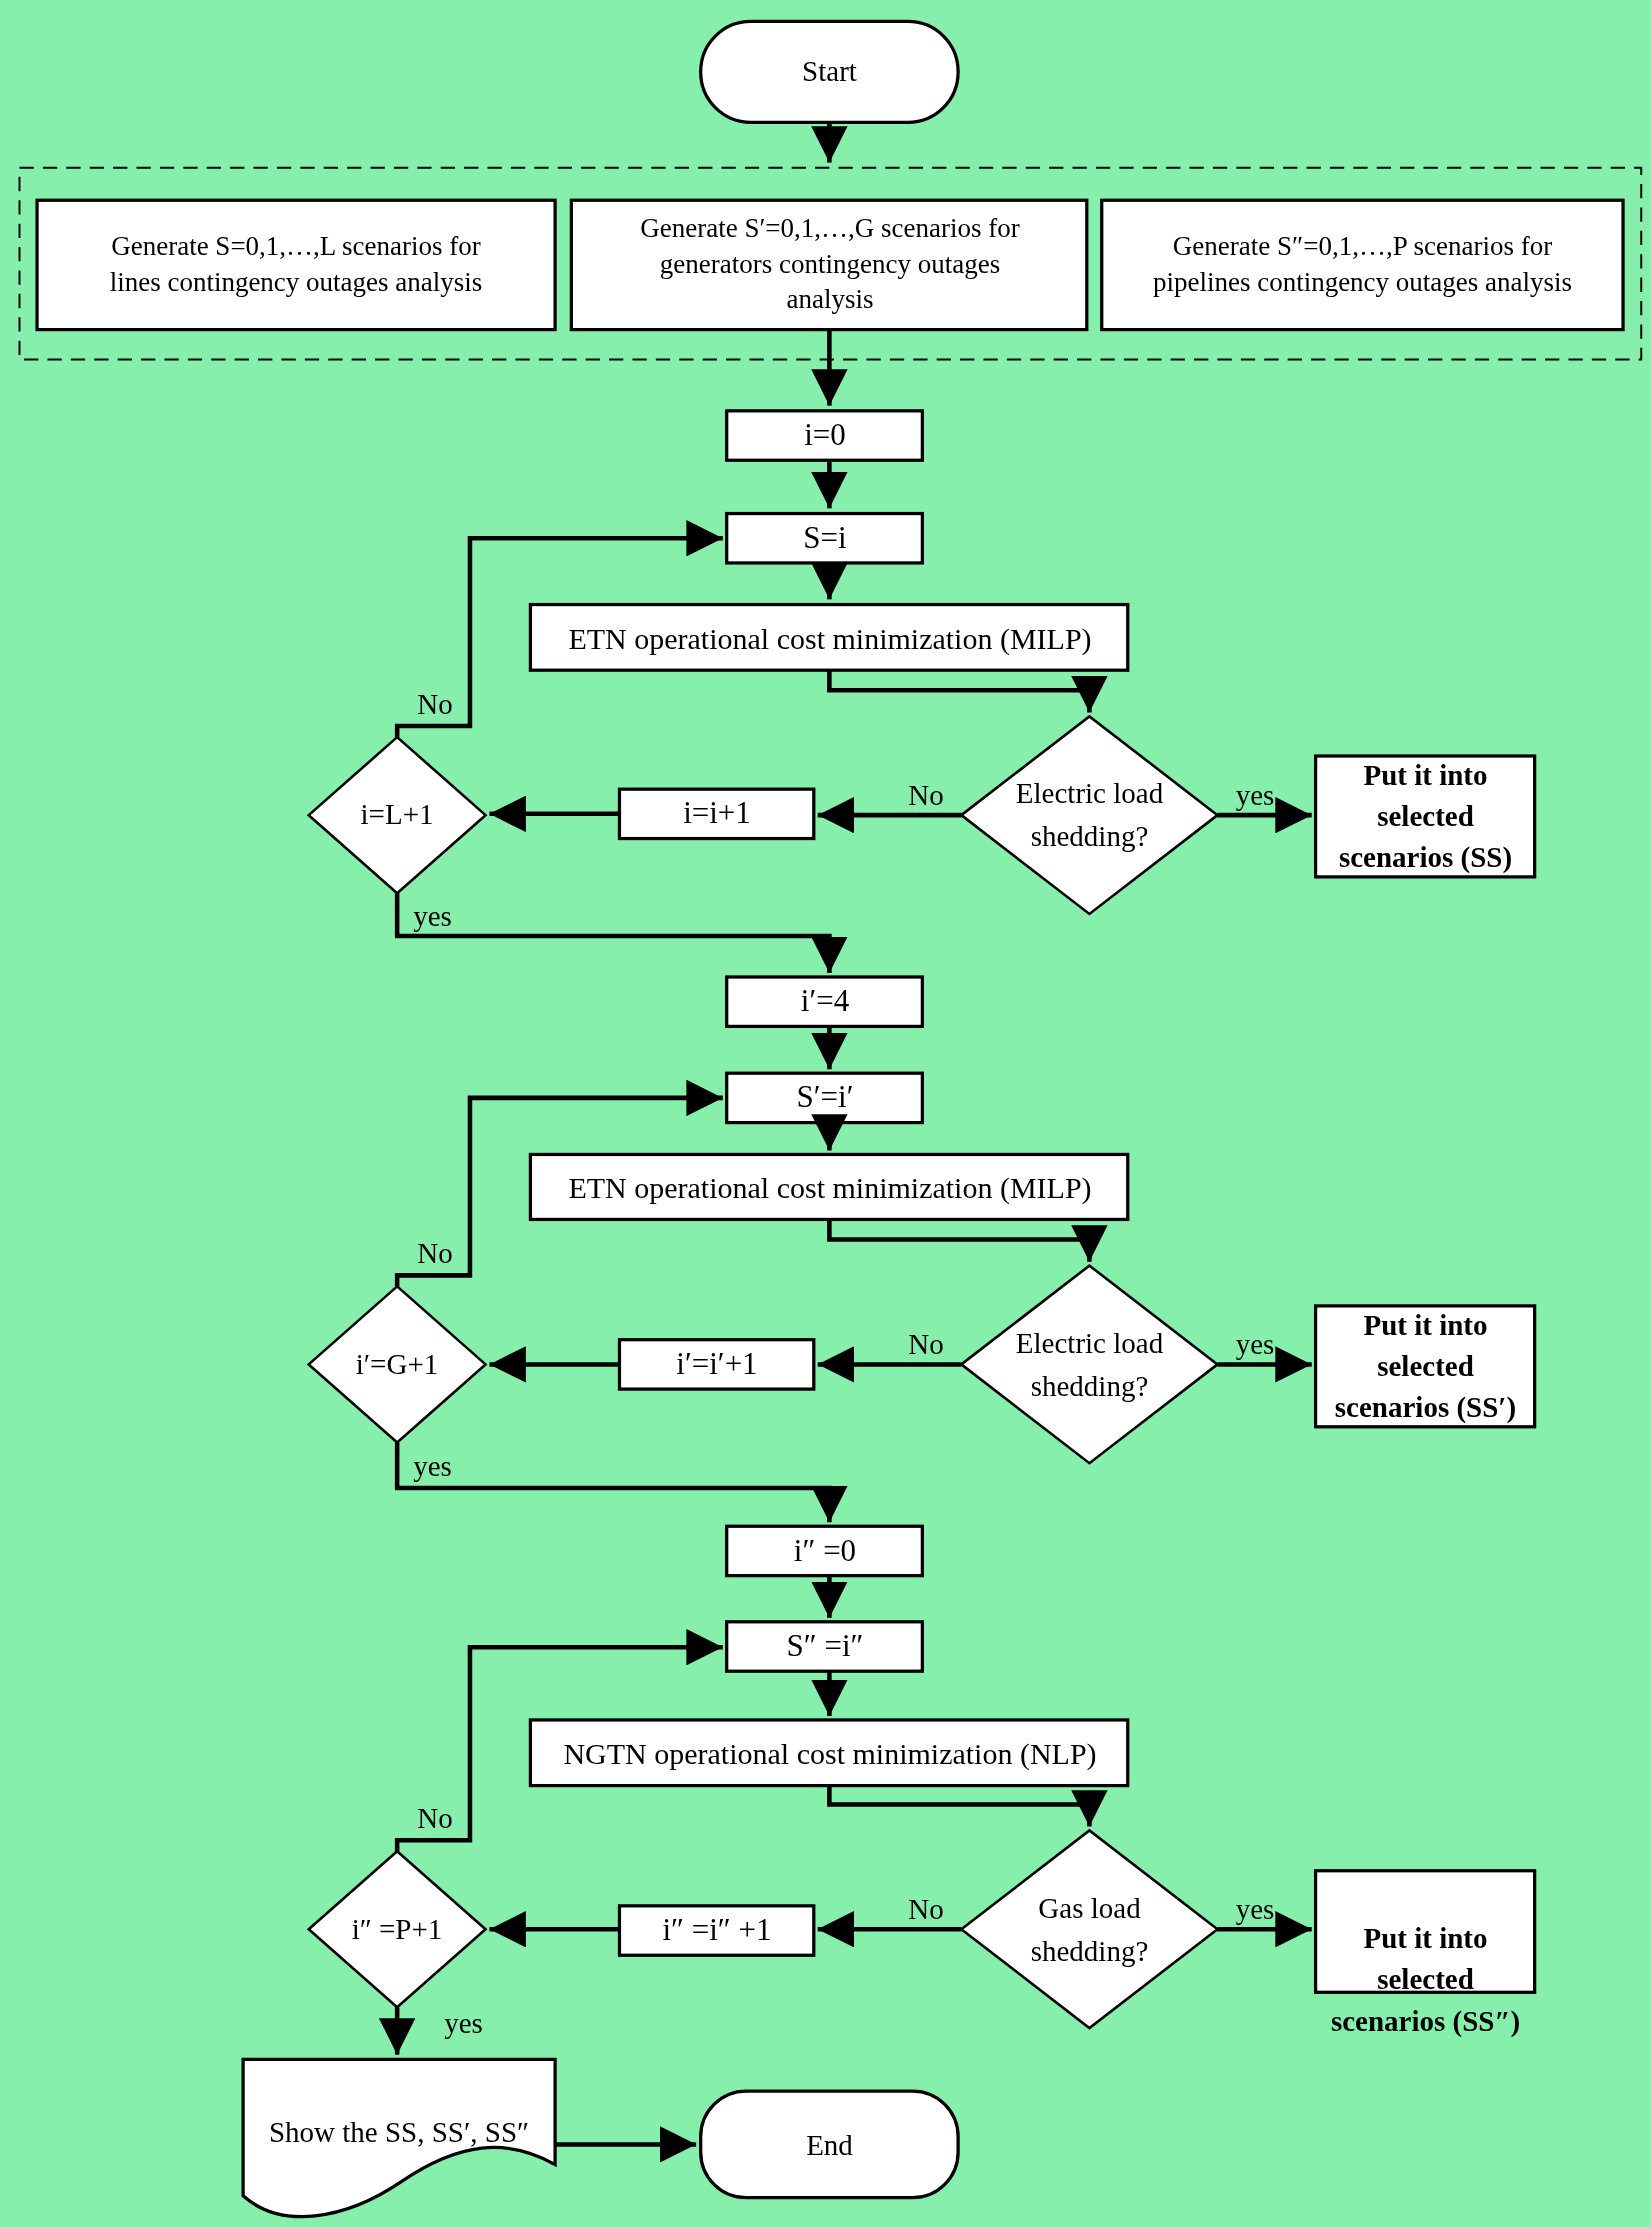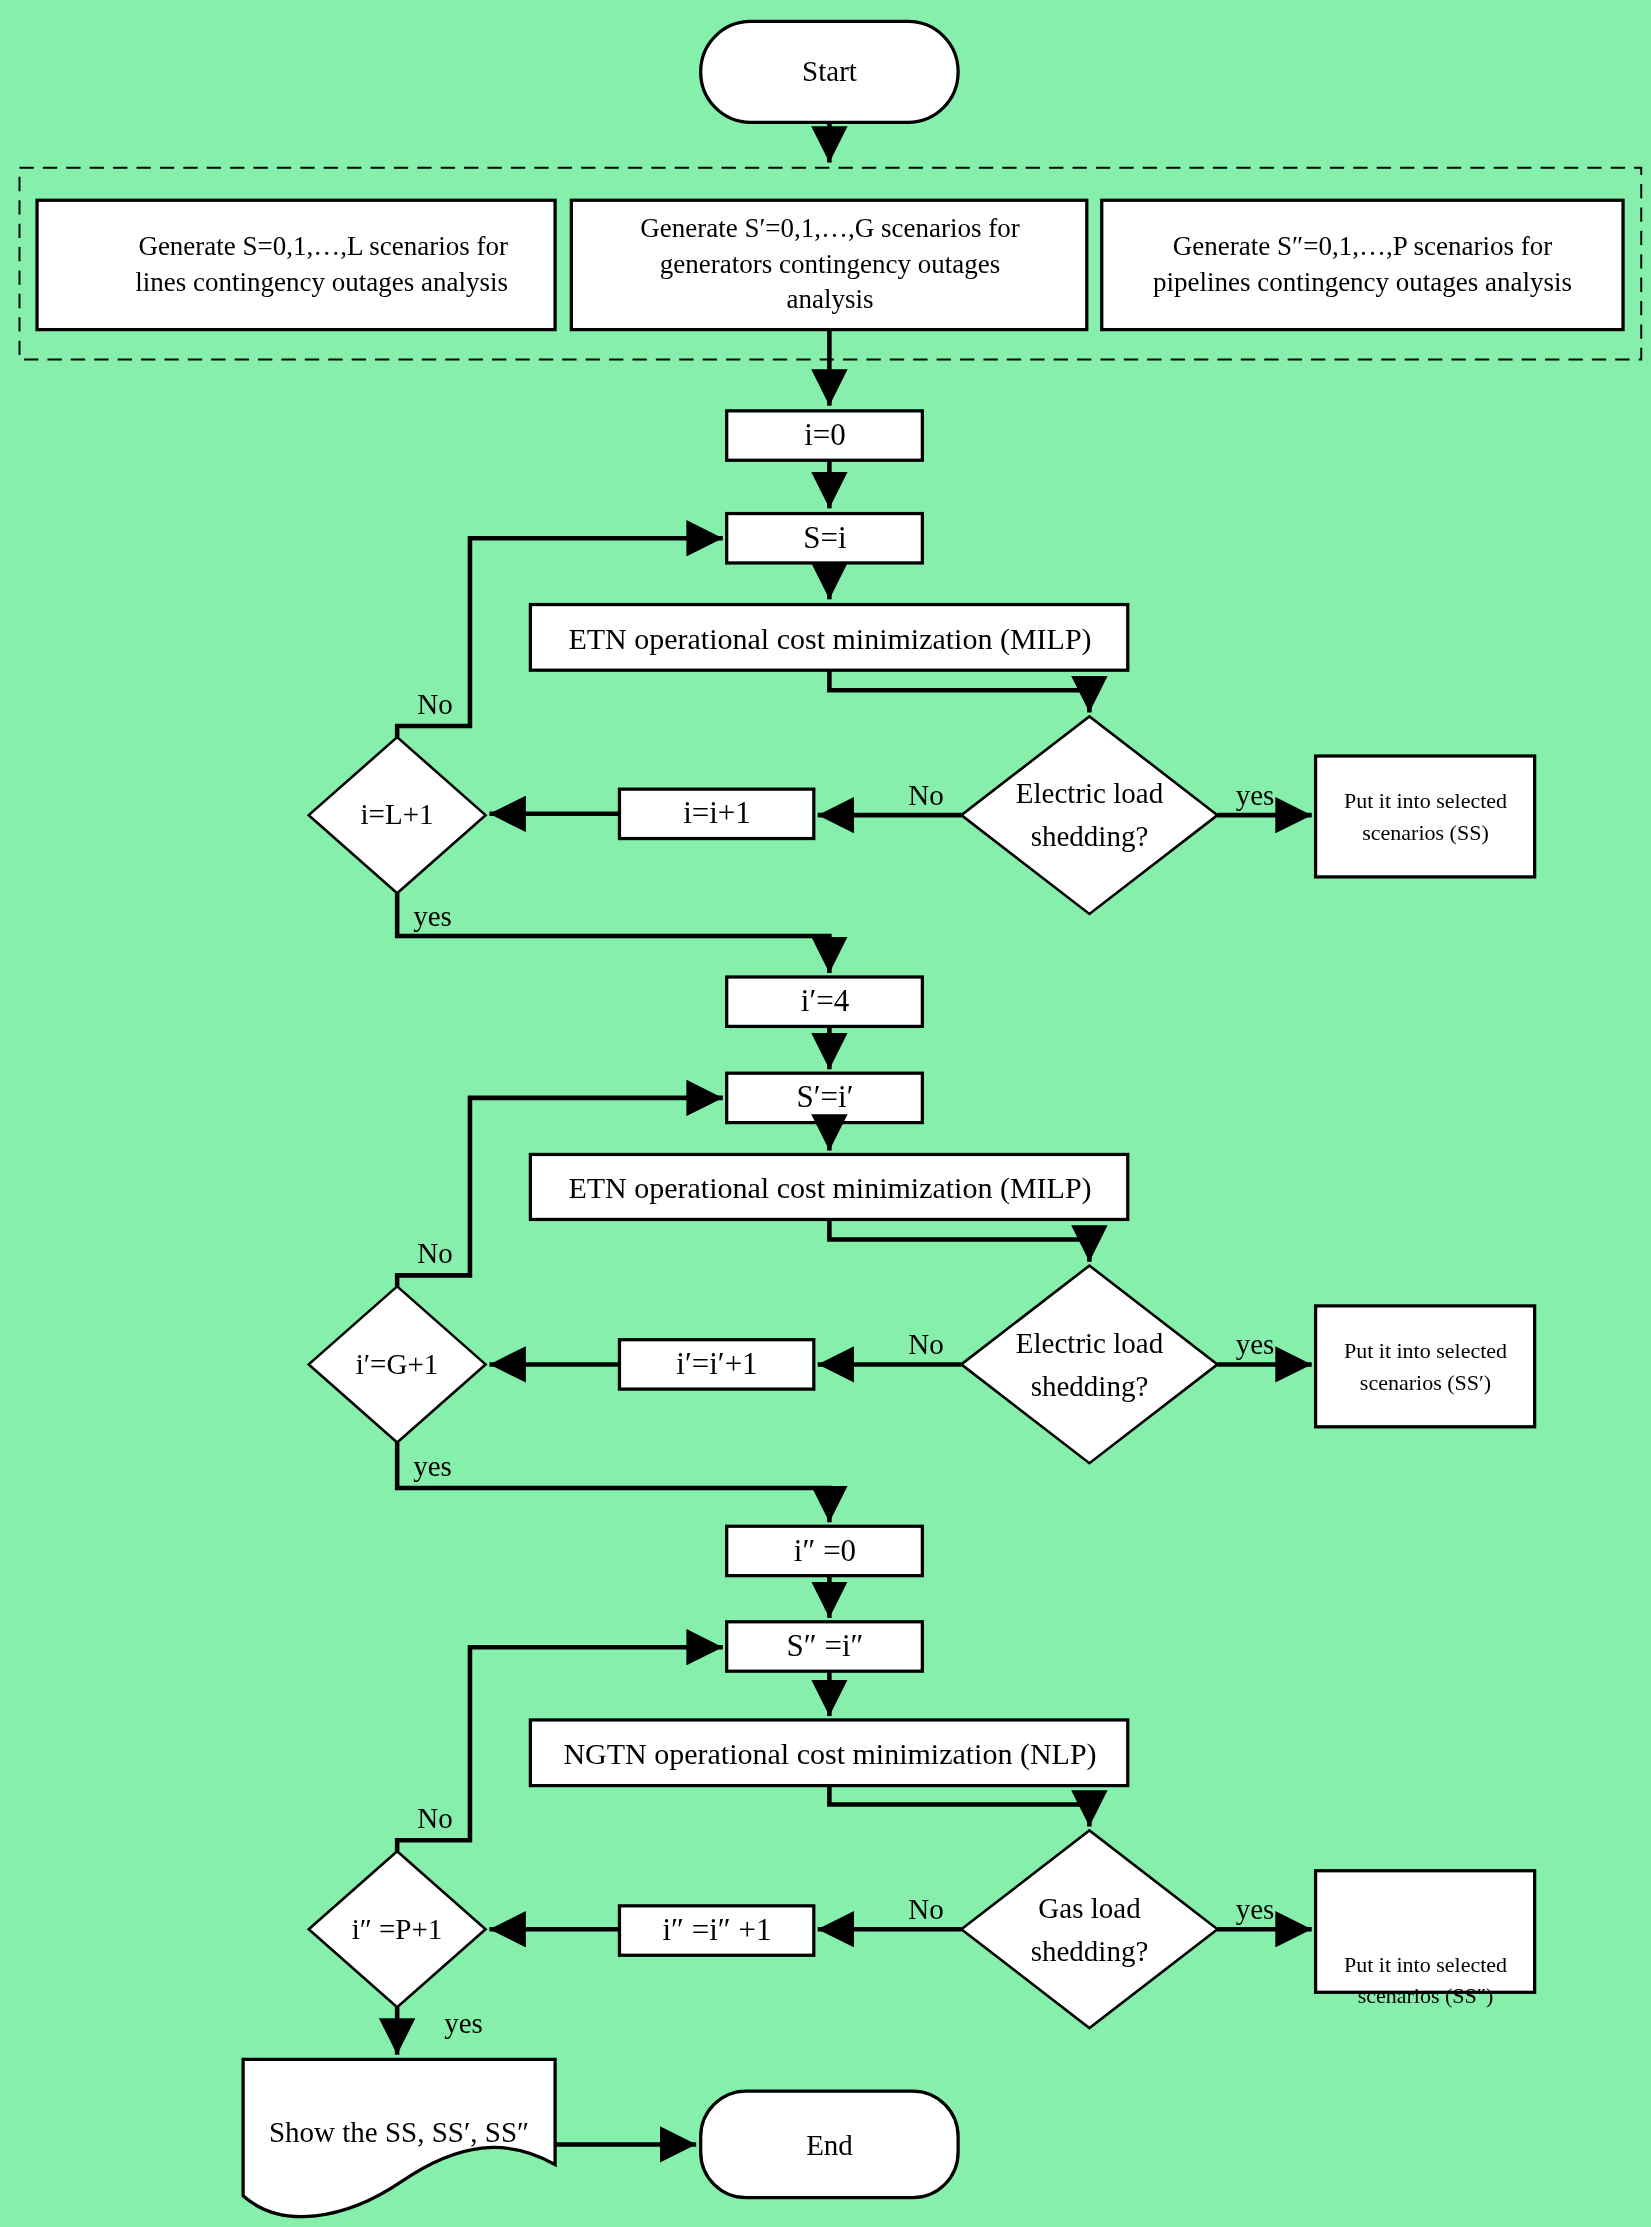--- a/index.html
+++ b/index.html
@@ -7,21 +7,21 @@
   .canvas svg{position:absolute;left:0;top:0;}
   .txt{
     position:absolute;display:flex;align-items:center;justify-content:center;
     text-align:center;font-family:"Liberation Serif","DejaVu Serif",serif;color:#000;
     line-height:1.3;box-sizing:border-box;
   }
   .t-small{font-size:31px;}
   .t-gen{font-size:27px;line-height:1.32;}
   .t-solve{font-size:30px;}
   .t-dec{font-size:29px;line-height:1.5;}
-  .t-ss{font-size:22px;line-height:1.42;}
+  .t-ss{font-size:29px;line-height:1.42;font-weight:bold;}
   .t-term{font-size:29px;}
   .t-branch{font-size:29px;font-family:Liberation Serif, serif;}
   .t-doc{font-size:29px;}
 </style>
 </head>
 <body>
 
 <div class="canvas">
 
   <svg width="1651" height="2227" viewBox="0 0 2540 3426">
@@ -94,21 +94,21 @@
     <path d="M1479,2968 H1258" stroke="#000" stroke-width="7" fill="none" marker-end="url(#arr)"></path>
     <path d="M953,2968 H753" stroke="#000" stroke-width="7" fill="none" marker-end="url(#arr)"></path>
     <path d="M611,2848 V2831 H723 V2534 H1112" stroke="#000" stroke-width="7" fill="none" marker-end="url(#arr)"></path>
     <path d="M611,3088 V3161" stroke="#000" stroke-width="7" fill="none" marker-end="url(#arr)"></path>
 
     <path d="M854,3299 H1071" stroke="#000" stroke-width="7" fill="none" marker-end="url(#arr)"></path>
   </svg>
 
   <div class="txt t-term" style="left:701px;top:21.5px;width:257px;height:101px;">Start</div>
 
-  <div class="txt t-gen" style="left:37px;top:200px;width:518px;height:129px;padding:0 47px;text-align:right;">Generate S=0,1,…,L scenarios for lines contingency outages analysis</div>
+  <div class="txt t-gen" style="left:37px;top:200px;width:518px;height:129px;padding:0 47px;">Generate S=0,1,…,L scenarios for lines contingency outages analysis</div>
   <div class="txt t-gen" style="left:572px;top:200px;width:516px;height:129px;padding:0 55px;">Generate S′=0,1,…,G scenarios for generators contingency outages analysis</div>
   <div class="txt t-gen" style="left:1102px;top:200px;width:521px;height:129px;padding:0 31px;">Generate S″=0,1,…,P scenarios for pipelines contingency outages analysis</div>
 
   <div class="txt t-small" style="left:727px;top:411px;width:196px;height:49px;border-radius:22px;">i=0</div>
   <div class="txt t-small" style="left:727px;top:514px;width:196px;height:49px;">S=i</div>
   <div class="txt t-solve" style="left:531px;top:605px;width:598px;height:66px;">ETN operational cost minimization (MILP)</div>
   <div class="txt t-dec" style="left:995px;top:750px;width:189px;height:130px;">Electric load shedding?</div>
   <div class="txt t-ss" style="left:1316px;top:756px;width:219px;height:121px;padding:0 10.4px;">Put it into selected scenarios (SS)</div>
   <div class="txt t-small" style="left:620px;top:789px;width:194px;height:49px;">i=i+1</div>
   <div class="txt t-dec" style="left:319px;top:776px;width:156px;height:78px;">i=L+1</div>

